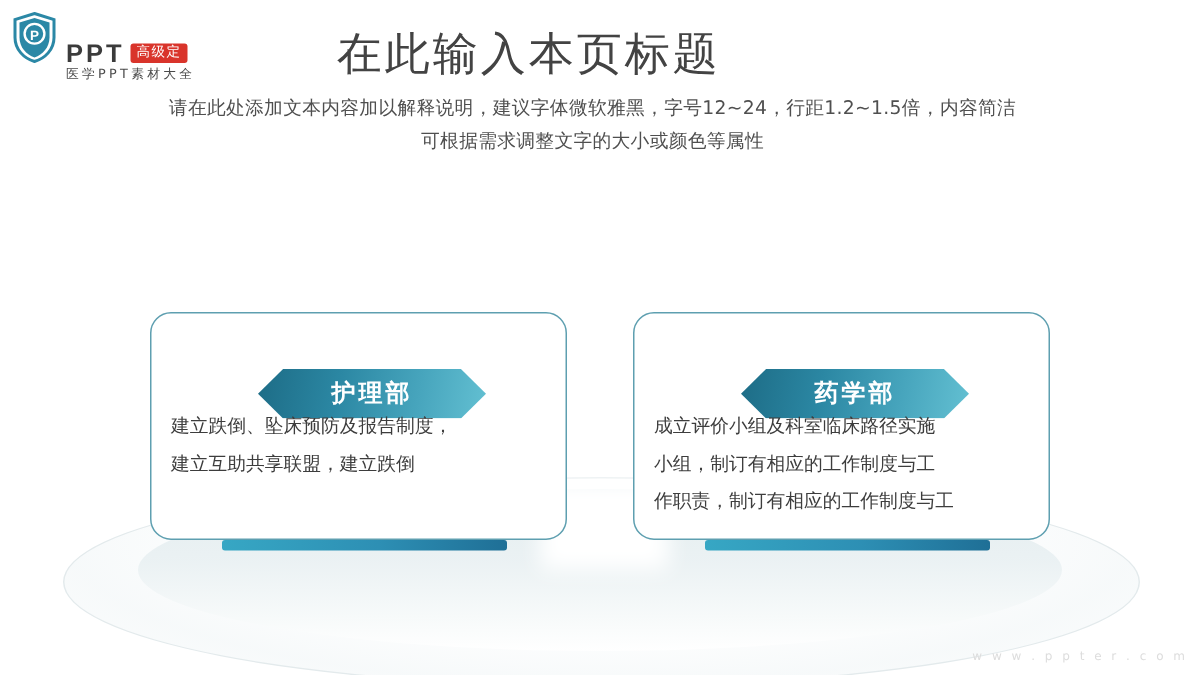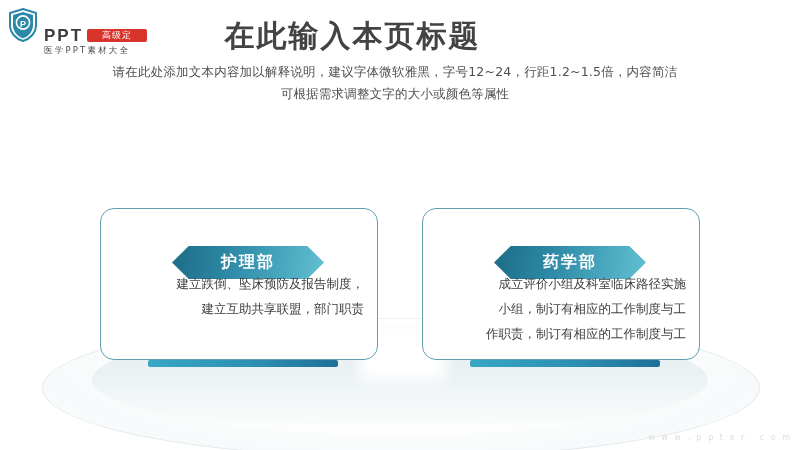--- a/index.html
+++ b/index.html
@@ -53,21 +53,21 @@
     color: #3b3b3b;
     line-height: 17px;
     font-family: "Liberation Sans", sans-serif;
   }
   #logo-badge {
     margin-left: 4px;
     background: #d9342b;
     color: #ffffff;
     font-size: 9px;
     line-height: 13px;
-    padding: 0 15px;
+    padding: 0 4px;
     border-radius: 2px;
     letter-spacing: 1px;
     white-space: nowrap;
     font-family: "DejaVu Sans", sans-serif;
   }
   #logo-sub {
     font-size: 8.5px;
     letter-spacing: 2.2px;
     color: #4a4a4a;
     line-height: 12px;
@@ -76,21 +76,21 @@
   }
 
   
   #main-title {
     position: absolute;
     left: 0;
     top: 16px;
     width: 705px;
     text-align: center;
     font-size: 30px;
-    font-weight: bold;
+    font-weight: normal;
     color: #434343;
     letter-spacing: 2px;
     font-family: "DejaVu Sans", sans-serif;
   }
   .subtitle {
     position: absolute;
     left: 0;
     width: 790px;
     text-align: center;
     font-size: 12.5px;
@@ -200,21 +200,21 @@
   #ribbon-right { left: 494px; }
 
   
   .card-body {
     position: absolute;
     width: 250px;
     top: 272px;
     font-size: 12.5px;
     line-height: 25px;
     color: #3d3d3d;
-    text-align: right;
+    text-align: left;
     font-family: Liberation Serif, serif;
   }
   #body-left  { left: 114px; }
   #body-right { left: 436px; }
   .card-body p { margin: 0; }
 
   
   #watermark {
     position: absolute;
     right: 8px;
@@ -261,21 +261,21 @@
   <div class="card-bar" id="bar-right"></div>
 
   <div class="card" id="card-left"></div>
   <div class="card" id="card-right"></div>
 
   <div class="ribbon" id="ribbon-left">护理部</div>
   <div class="ribbon" id="ribbon-right">药学部</div>
 
   <div class="card-body" id="body-left">
     <p>建立跌倒、坠床预防及报告制度，</p>
-    <p>建立互助共享联盟，部门职责</p>
+    <p>建立互助共享联盟，建立跌倒</p>
   </div>
   <div class="card-body" id="body-right">
     <p>成立评价小组及科室临床路径实施</p>
     <p>小组，制订有相应的工作制度与工</p>
     <p>作职责，制订有相应的工作制度与工</p>
   </div>
 
   <div id="watermark">w w w . p p t e r . c o m</div>
 
 </div>

